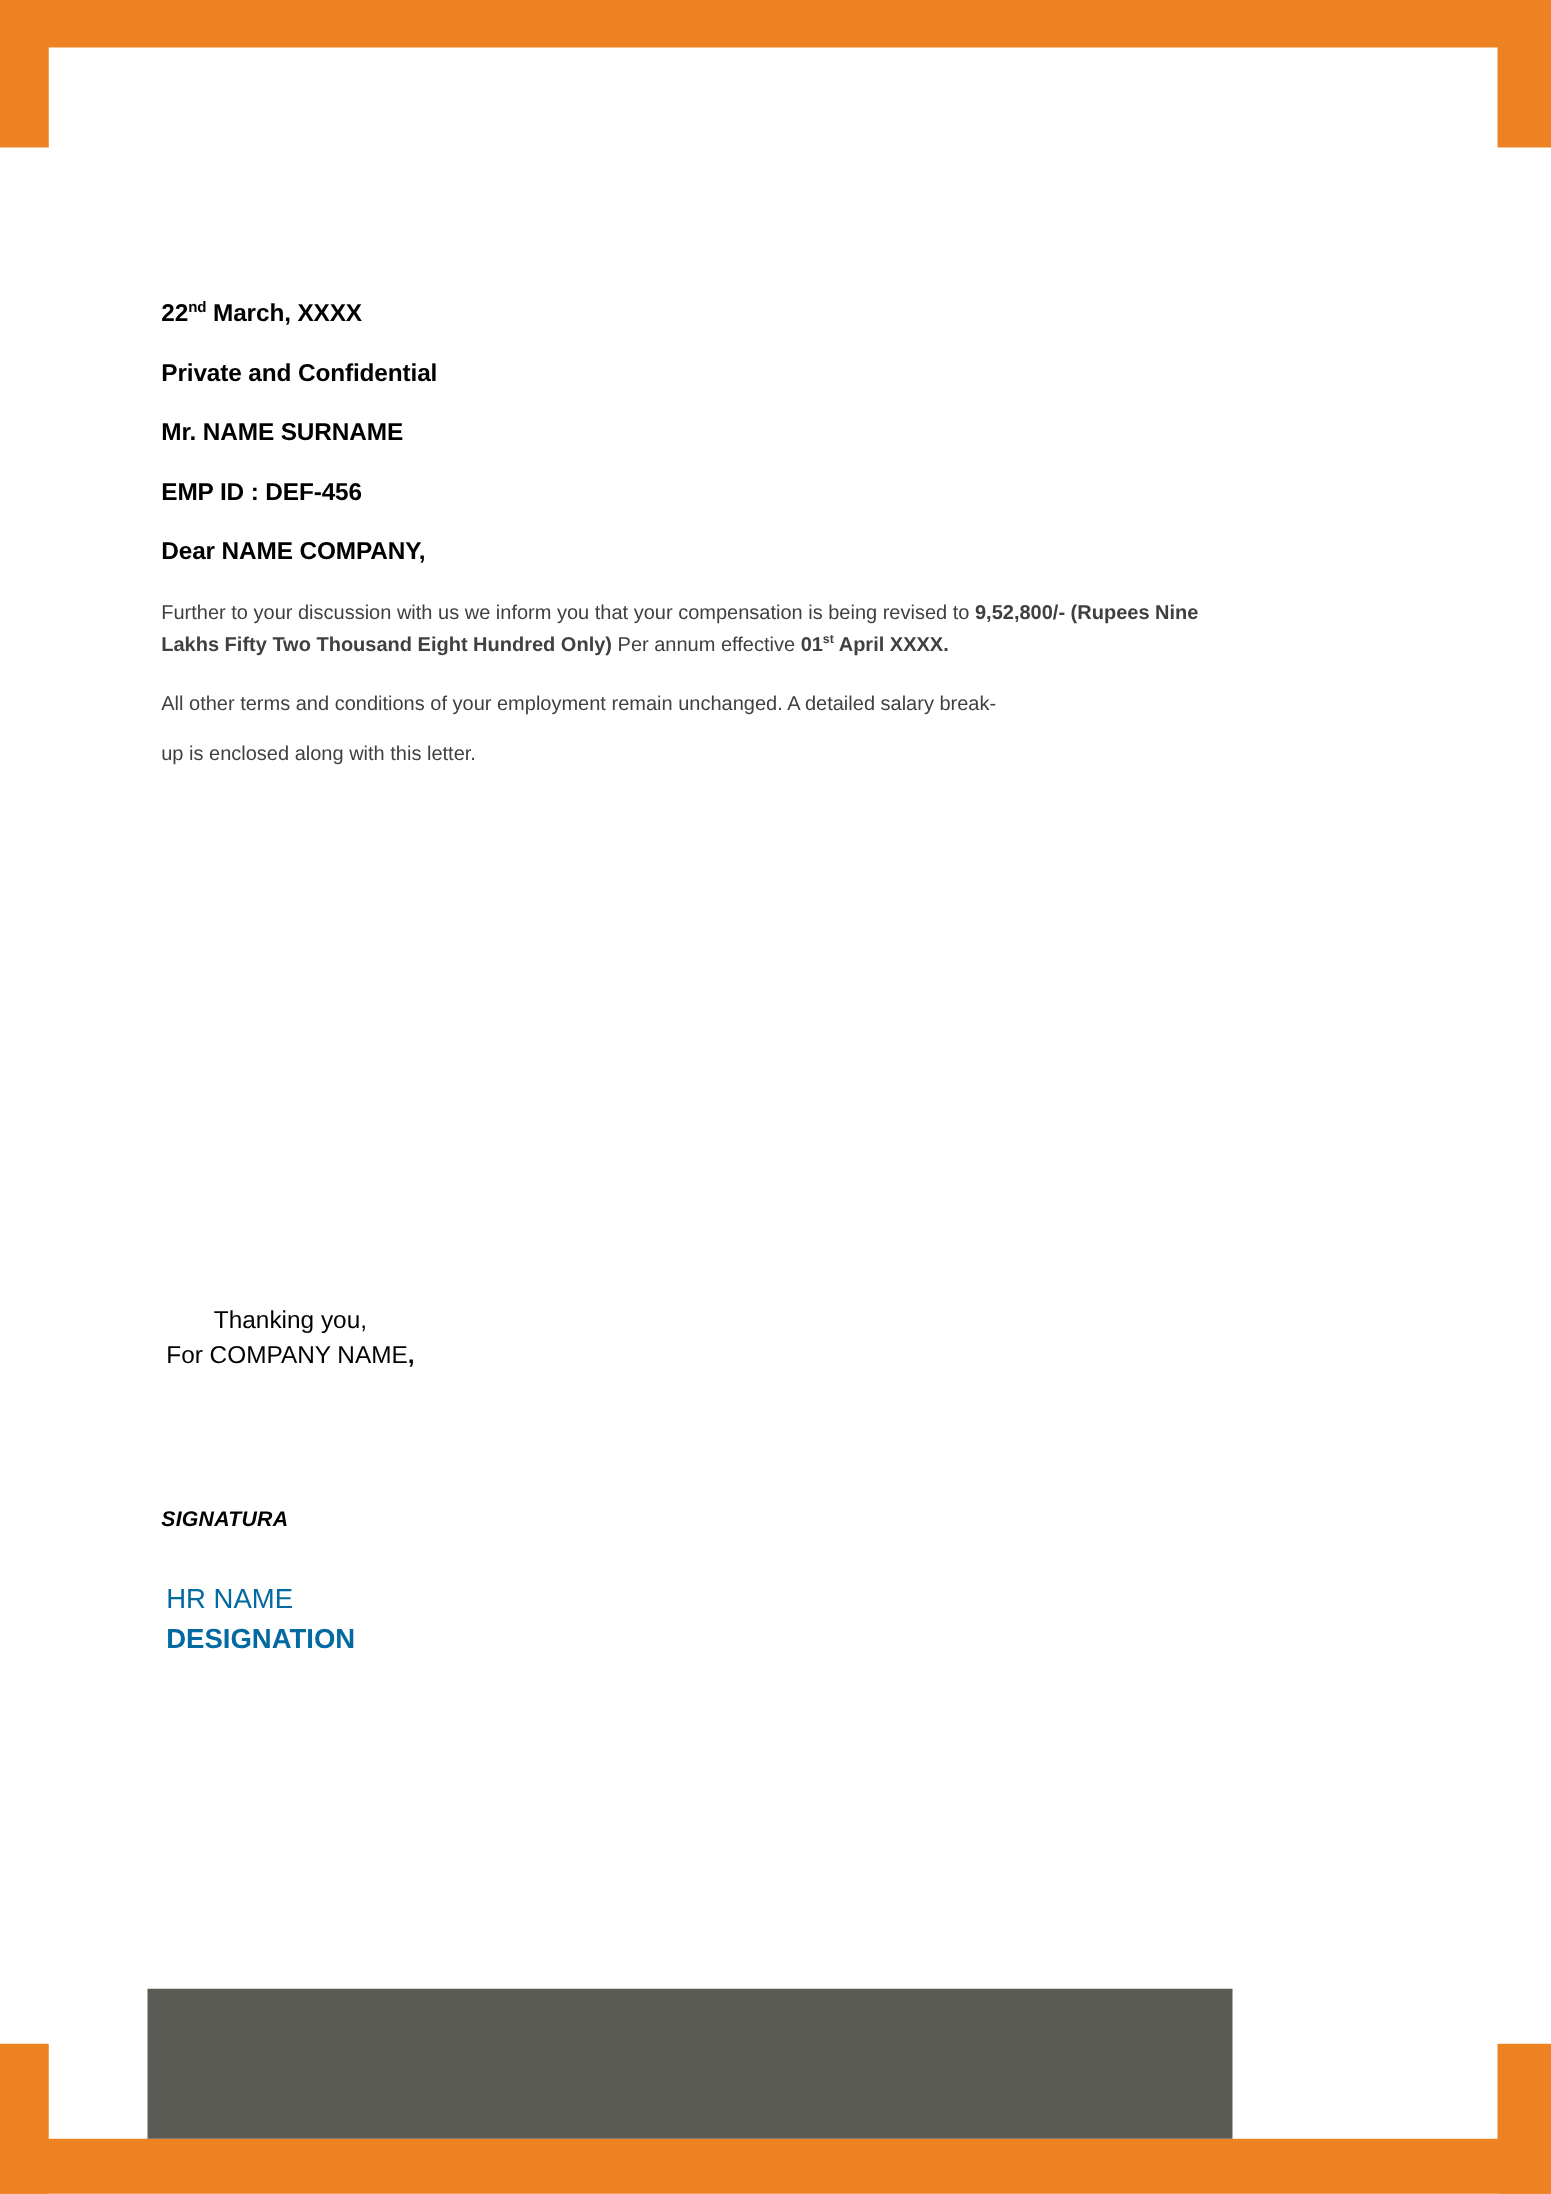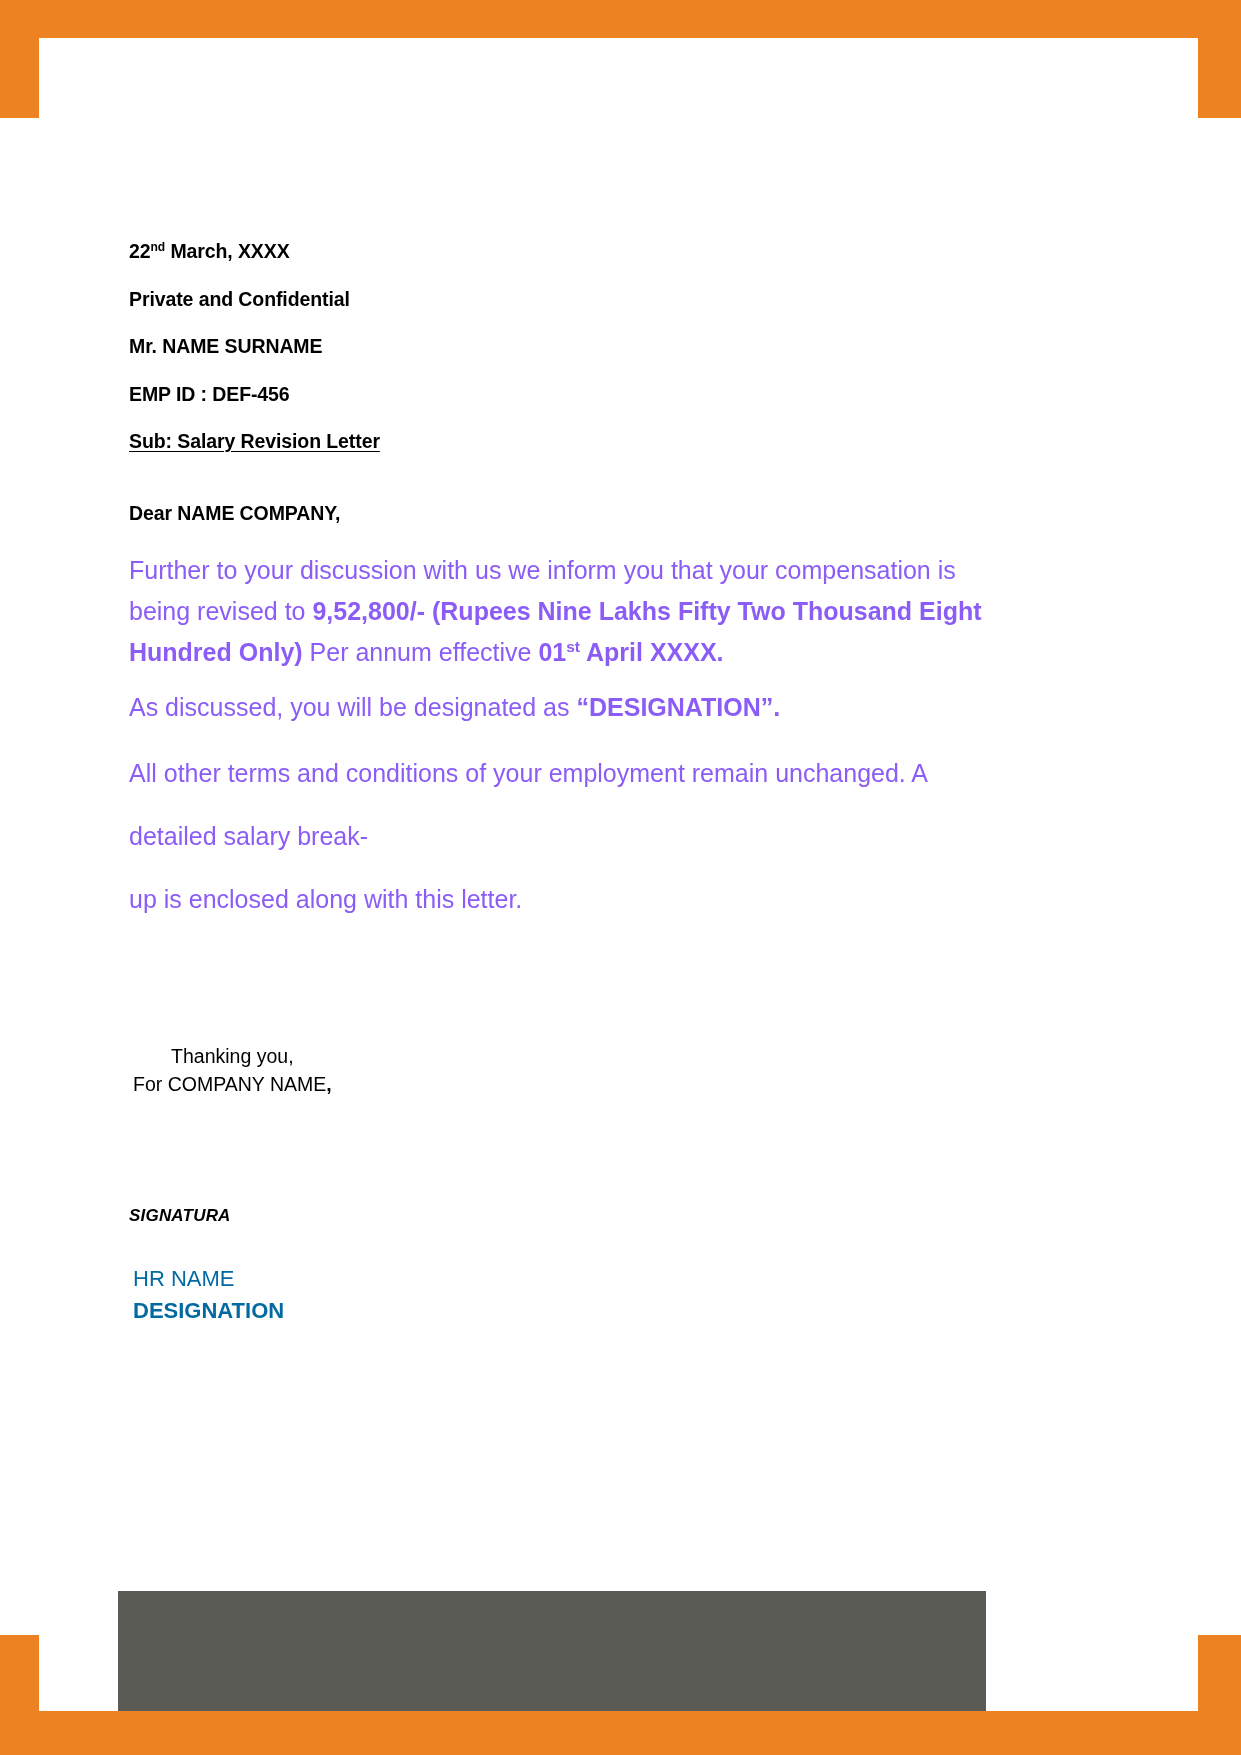--- a/index.html
+++ b/index.html
@@ -64,23 +64,23 @@
   }
   .hdr-wrap { margin: 0 0 24.5px 0; }
 
   sup {
     font-size: 0.62em;
     vertical-align: super;
     line-height: 0;
   }
 
   .para {
-    font-size: 25px;
+    font-size: 16px;
     line-height: 1.64;
-    color: #8b5cf6;
+    color: #404040;
     margin: 0 0 14px 0;
     text-align: left;
   }
 
   .para.justify { text-align: justify; text-justify: inter-word; }
   .para.loose   { line-height: 2.53; margin-bottom: 6px; }
 
   b, .b { font-weight: bold; }
 
   
@@ -129,27 +129,25 @@
 <div class="letter">
 
   <div class="hdr"><span>22</span><sup>nd</sup><span> March, XXXX</span></div>
 
   <div class="hdr">Private and Confidential</div>
 
   <div class="hdr">Mr. NAME SURNAME</div>
 
   <div class="hdr">EMP ID : DEF-456</div>
 
-  <div class="hdr-wrap"><span class="hdr underline">Sub: Salary Revision Letter</span></div>
 
   <div class="hdr">Dear NAME COMPANY,</div>
 
   <p class="para"><span>Further to your discussion with us we inform you that your compensation is being revised to </span><b>9,52,800/- (Rupees Nine Lakhs Fifty Two Thousand Eight Hundred Only)</b><span> Per annum effective </span><b>01</b><b><sup>st</sup></b><b> April XXXX.</b></p>
 
-  <p class="para"><span>As discussed, you will be designated as </span><b>“DESIGNATION”.</b></p>
 
   <p class="para loose"><span>All other terms and conditions of your employment remain unchanged. A detailed salary break-</span><br><span>up is enclosed along with this letter.</span></p>
 
 
 </div>
 
 <div class="closing">
   <div>Thanking you,</div>
   <div><span>For COMPANY NAME</span><b>,</b></div>
 </div>

